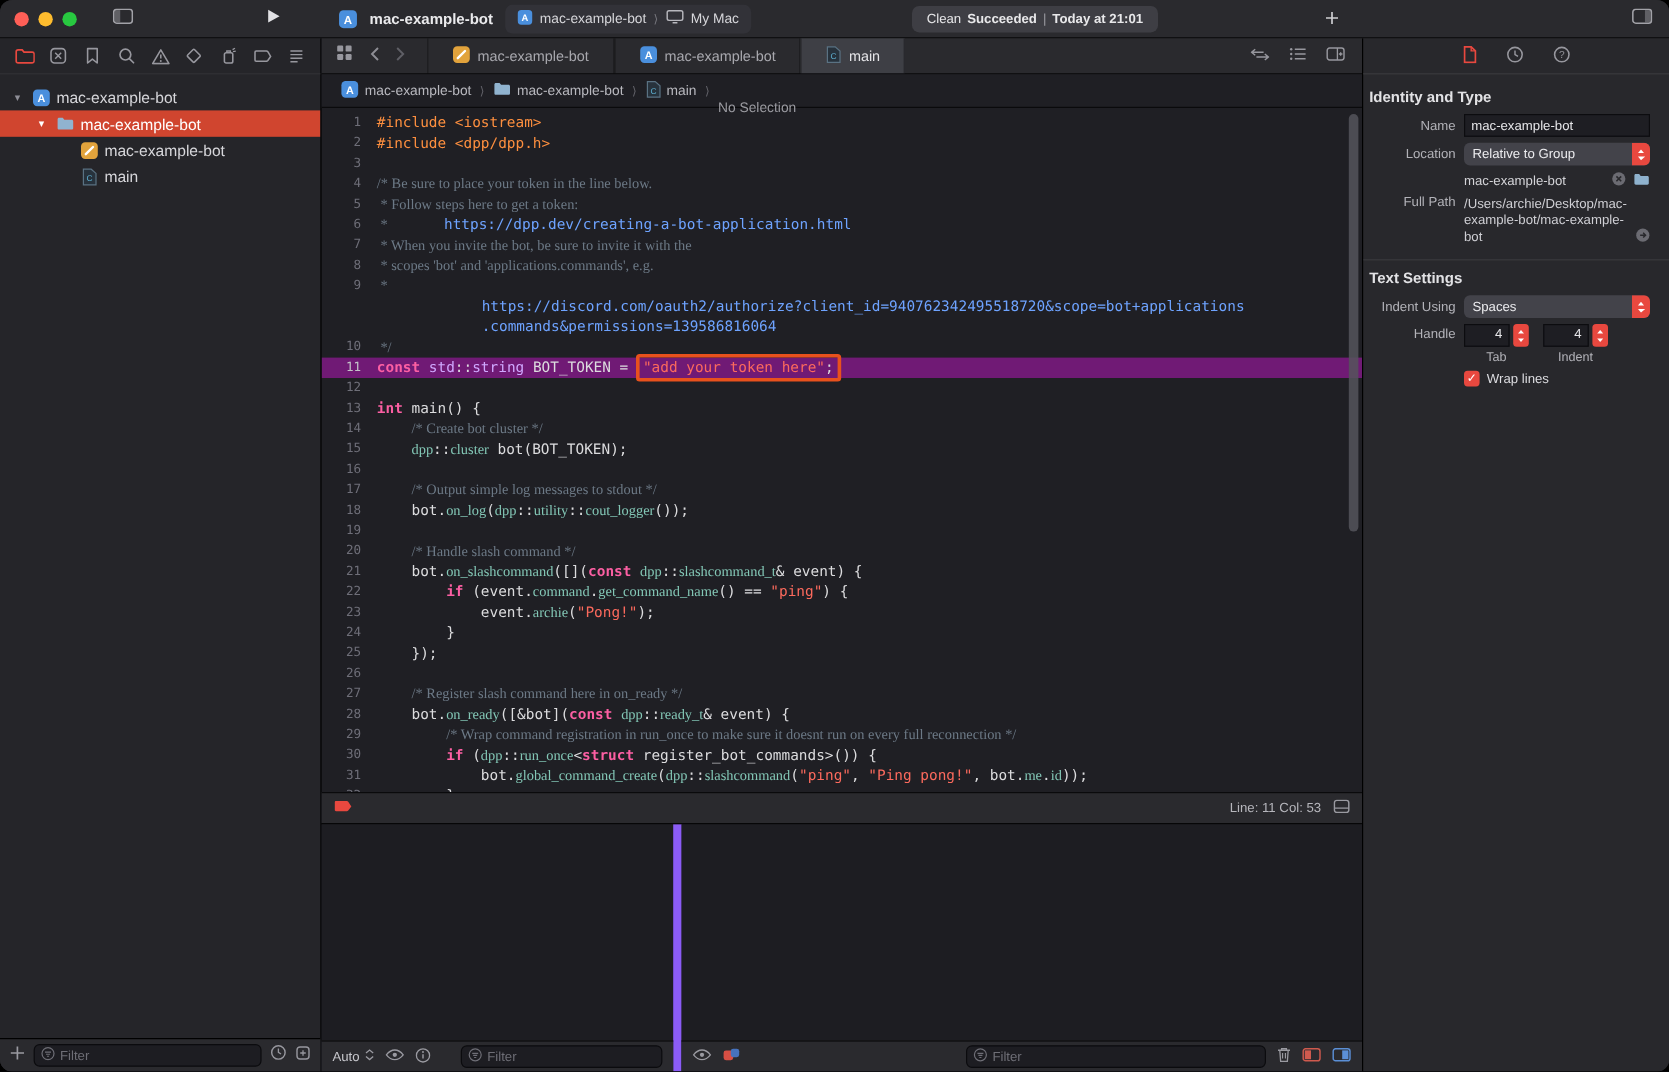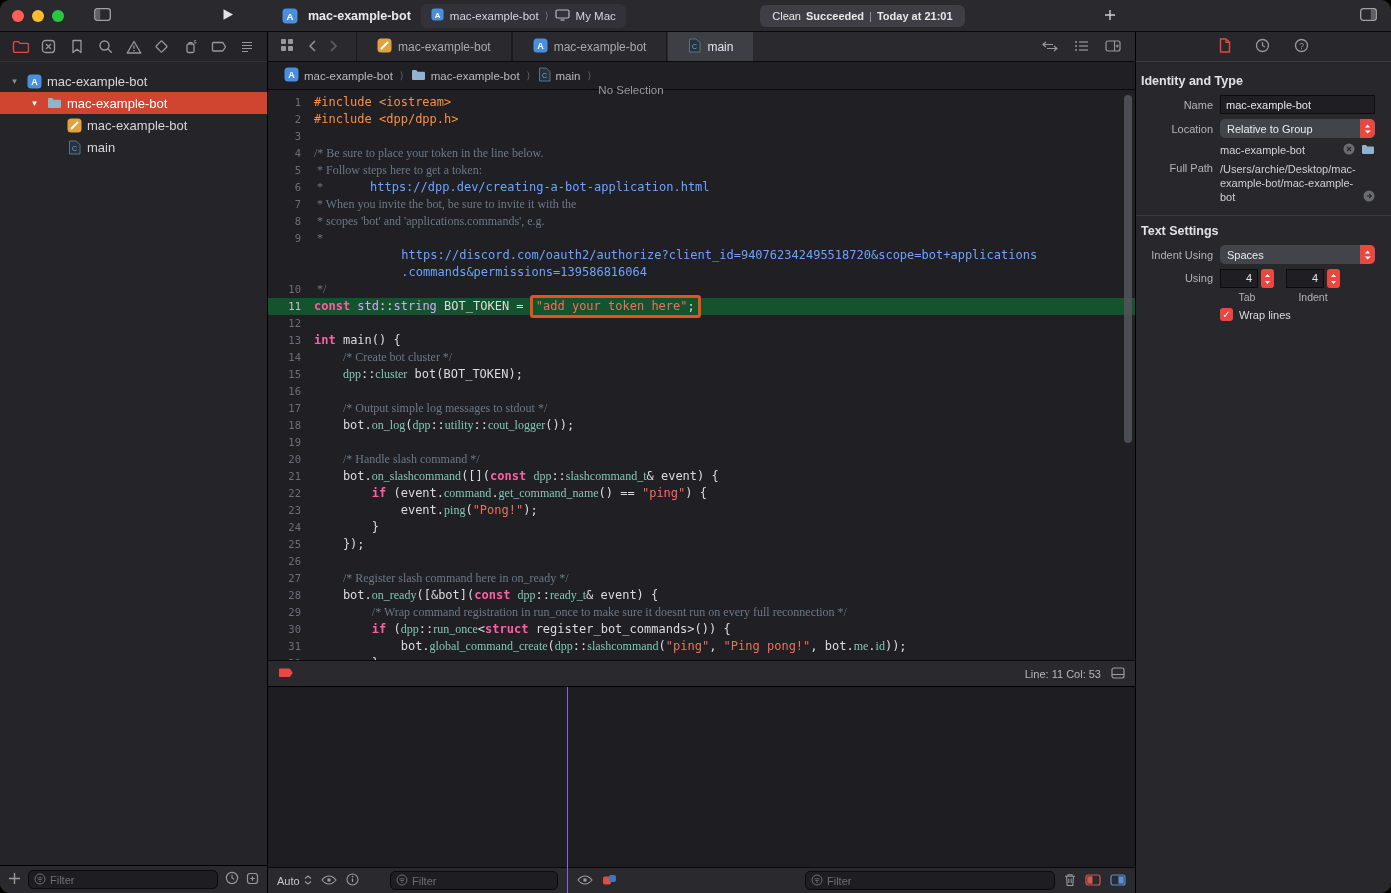--- a/index.html
+++ b/index.html
@@ -69,40 +69,40 @@
 
   .jumpbar{ height:28px; flex:none; display:flex; align-items:center; gap:7px; padding:0 16px;
             font-size:11.5px; color:#b9b9bf; background:var(--editor); border-bottom:1px solid #0a0a0c; }
   .crumb{ display:inline-flex; align-items:center; gap:5px; }
   .crumb-sep{ color:#63636a; font-size:10px; }
   .crumb:last-child{ color:#9a9aa0;margin-top:28px; }
 
   .code{ flex:1; position:relative; overflow:hidden; font-family:"DejaVu Sans Mono", monospace;
          font-size:12px; line-height:17px; padding-top:4px; }
   .code-row{ display:flex; height:17px; white-space:pre; }
-  .code-row.current{ background:#14532d; }
+  .code-row.current{ background:#701a75; }
   .gutter{ width:46px; flex:none; text-align:right; padding-right:13px; color:#6e6e78;
            font-size:10.5px; line-height:17px; }
   .code-row.current .gutter{ color:#c2c2c8; }
   .code-text{ flex:1; }
   .tk-p{ color:var(--c-plain); } .tk-k{ color:var(--c-keyword); font-weight:700; }
   .tk-s{ color:var(--c-string); } .tk-c{ color:var(--c-comment);font-family:Liberation Serif, serif; } .tk-u{ color:var(--c-url);padding-left:44px; }
   .tk-d{ color:var(--c-preprocessor); } .tk-t{ color:var(--c-type); } .tk-l{ color:var(--c-library);font-family:Liberation Serif, serif; }
   .annot{ display:inline-block; border:3px solid var(--c-annotation); border-radius:3px;
           padding:0 3px; margin:-3px -1px; }
   .scrollbar{ position:absolute; right:3px; top:5px; width:8px; height:348px;
               background:#55555c; border-radius:4px; opacity:.85; }
 
   .editorbar{ height:26px; flex:none; background:var(--chrome); border-top:1px solid #0a0a0c;
               display:flex; align-items:center; padding:0 10px; gap:10px; font-size:11px; color:#b6b6bc; }
   .editorbar .spacer{ flex:1; }
 
   .debug{ height:207px; flex:none; display:flex; border-top:1px solid #000; }
   .debug-pane{ display:flex; flex-direction:column; background:var(--debugbg); min-width:0; }
-  .debug-left{ width:300px; flex:none; border-right:1px solid #8b5cf6; }
+  .debug-left{ width:300px; flex:none; border-right:7px solid #8b5cf6; }
   .debug-right{ flex:1; }
   .pane-body{ flex:1; }
   .pane-bar{ height:26px; flex:none; background:var(--chrome); border-top:1px solid #0a0a0c;
              display:flex; align-items:center; gap:9px; padding:0 9px; font-size:11px; color:#c6c6cb; }
   .pane-bar .grow{ flex:1; }
   .pane-bar .filter-field{ flex:none; width:168px; }
   .pane-bar.console .filter-field{ width:250px; }
   .scope-popup{ display:flex; align-items:center; gap:4px; }
 
   
@@ -466,21 +466,21 @@
           <div class="code-row"><span class="gutter">13</span><span class="code-text"><span class="tk-k">int</span><span class="tk-p"> main() {</span></span></div>
           <div class="code-row"><span class="gutter">14</span><span class="code-text"><span class="tk-p">    </span><span class="tk-c">/* Create bot cluster */</span></span></div>
           <div class="code-row"><span class="gutter">15</span><span class="code-text"><span class="tk-p">    </span><span class="tk-l">dpp</span><span class="tk-p">::</span><span class="tk-l">cluster</span><span class="tk-p"> bot(BOT_TOKEN);</span></span></div>
           <div class="code-row"><span class="gutter">16</span><span class="code-text"></span></div>
           <div class="code-row"><span class="gutter">17</span><span class="code-text"><span class="tk-p">    </span><span class="tk-c">/* Output simple log messages to stdout */</span></span></div>
           <div class="code-row"><span class="gutter">18</span><span class="code-text"><span class="tk-p">    bot.</span><span class="tk-l">on_log</span><span class="tk-p">(</span><span class="tk-l">dpp</span><span class="tk-p">::</span><span class="tk-l">utility</span><span class="tk-p">::</span><span class="tk-l">cout_logger</span><span class="tk-p">());</span></span></div>
           <div class="code-row"><span class="gutter">19</span><span class="code-text"></span></div>
           <div class="code-row"><span class="gutter">20</span><span class="code-text"><span class="tk-p">    </span><span class="tk-c">/* Handle slash command */</span></span></div>
           <div class="code-row"><span class="gutter">21</span><span class="code-text"><span class="tk-p">    bot.</span><span class="tk-l">on_slashcommand</span><span class="tk-p">([](</span><span class="tk-k">const</span><span class="tk-p"> </span><span class="tk-l">dpp</span><span class="tk-p">::</span><span class="tk-l">slashcommand_t</span><span class="tk-p">&amp; event) {</span></span></div>
           <div class="code-row"><span class="gutter">22</span><span class="code-text"><span class="tk-p">        </span><span class="tk-k">if</span><span class="tk-p"> (event.</span><span class="tk-l">command</span><span class="tk-p">.</span><span class="tk-l">get_command_name</span><span class="tk-p">() == </span><span class="tk-s">"ping"</span><span class="tk-p">) {</span></span></div>
-          <div class="code-row"><span class="gutter">23</span><span class="code-text"><span class="tk-p">            event.</span><span class="tk-l">ping</span><span class="tk-p">(</span><span class="tk-s">"Pong!"</span><span class="tk-p">);</span></span></div>
+          <div class="code-row"><span class="gutter">23</span><span class="code-text"><span class="tk-p">            event.</span><span class="tk-l">archie</span><span class="tk-p">(</span><span class="tk-s">"Pong!"</span><span class="tk-p">);</span></span></div>
           <div class="code-row"><span class="gutter">24</span><span class="code-text"><span class="tk-p">        }</span></span></div>
           <div class="code-row"><span class="gutter">25</span><span class="code-text"><span class="tk-p">    });</span></span></div>
           <div class="code-row"><span class="gutter">26</span><span class="code-text"></span></div>
           <div class="code-row"><span class="gutter">27</span><span class="code-text"><span class="tk-p">    </span><span class="tk-c">/* Register slash command here in on_ready */</span></span></div>
           <div class="code-row"><span class="gutter">28</span><span class="code-text"><span class="tk-p">    bot.</span><span class="tk-l">on_ready</span><span class="tk-p">([&amp;bot](</span><span class="tk-k">const</span><span class="tk-p"> </span><span class="tk-l">dpp</span><span class="tk-p">::</span><span class="tk-l">ready_t</span><span class="tk-p">&amp; event) {</span></span></div>
           <div class="code-row"><span class="gutter">29</span><span class="code-text"><span class="tk-p">        </span><span class="tk-c">/* Wrap command registration in run_once to make sure it doesnt run on every full reconnection */</span></span></div>
           <div class="code-row"><span class="gutter">30</span><span class="code-text"><span class="tk-p">        </span><span class="tk-k">if</span><span class="tk-p"> (</span><span class="tk-l">dpp</span><span class="tk-p">::</span><span class="tk-l">run_once</span><span class="tk-p">&lt;</span><span class="tk-k">struct</span><span class="tk-p"> register_bot_commands&gt;()) {</span></span></div>
           <div class="code-row"><span class="gutter">31</span><span class="code-text"><span class="tk-p">            bot.</span><span class="tk-l">global_command_create</span><span class="tk-p">(</span><span class="tk-l">dpp</span><span class="tk-p">::</span><span class="tk-l">slashcommand</span><span class="tk-p">(</span><span class="tk-s">"ping"</span><span class="tk-p">, </span><span class="tk-s">"Ping pong!"</span><span class="tk-p">, bot.</span><span class="tk-l">me</span><span class="tk-p">.</span><span class="tk-l">id</span><span class="tk-p">));</span></span></div>
           <div class="code-row"><span class="gutter">32</span><span class="code-text"><span class="tk-p">        }</span></span></div>
         </div>
@@ -679,21 +679,21 @@
                 <svg width="7" height="10">
                     <path d="M3.5 0.5L6 3.5H1z" fill="#fff"></path>
                     <path d="M3.5 9.5L1 6.5h6z" fill="#fff"></path>
                   </svg>
               </span>
             </span>
           </span>
         </div>
 
         <div class="insp-row top">
-          <span class="insp-label" style="padding-top:3px;">Using</span>
+          <span class="insp-label" style="padding-top:3px;">Handle</span>
           <span class="insp-control">
             <span class="widths-wrap">
               <span class="widths-group">
                 <span class="stepper">
                   <span class="stepper-field">4</span>
                   <span class="stepper-btns">
                     <svg width="7" height="12">
                         <path d="M3.5 1L6 4H1z" fill="#fff"></path>
                         <path d="M3.5 11L1 8h5z" fill="#fff"></path>
                       </svg>

